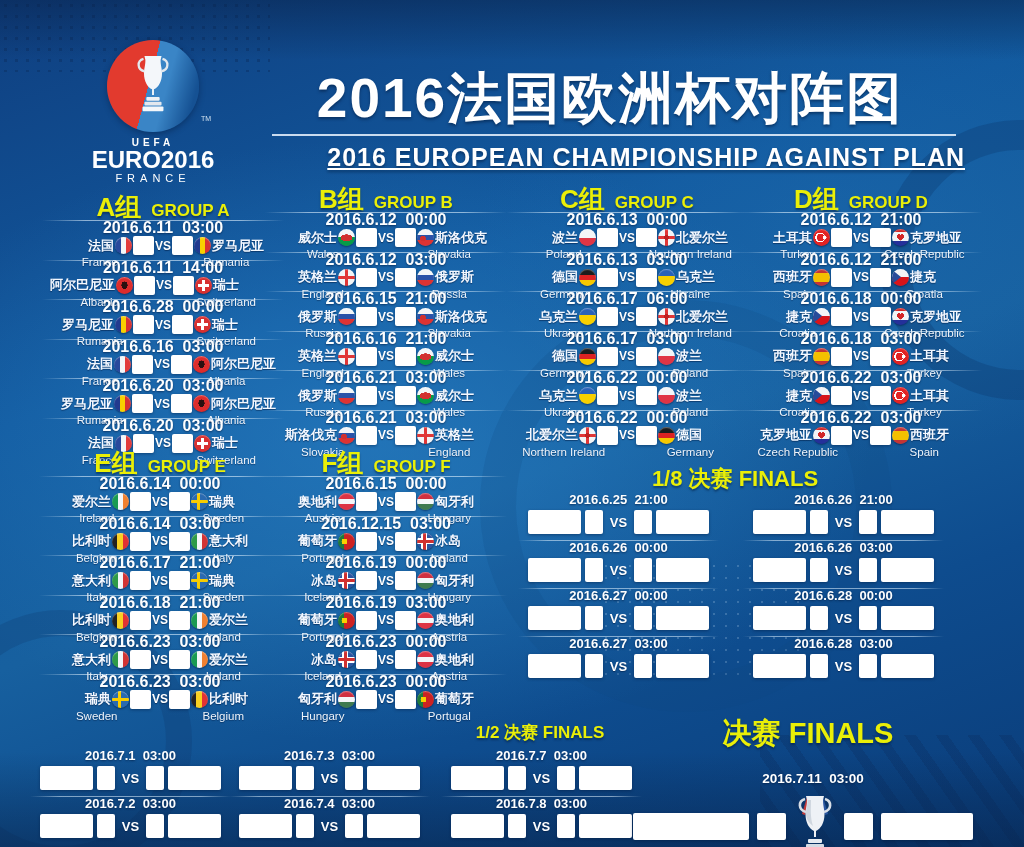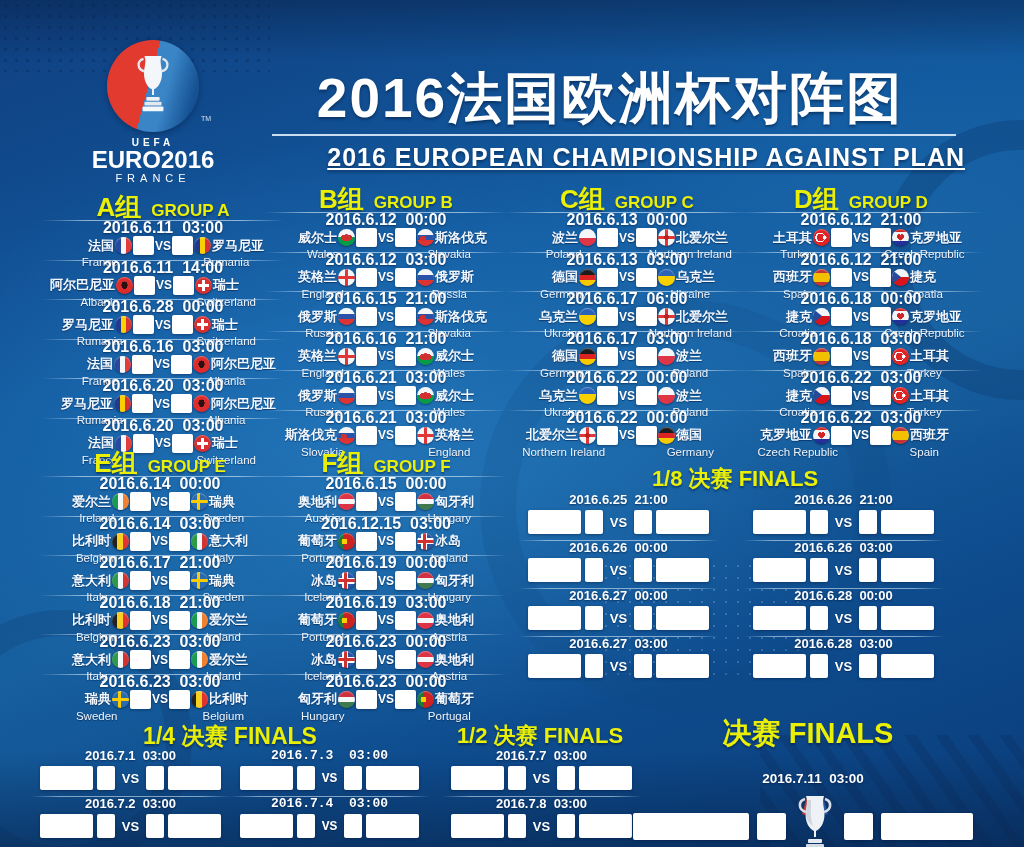--- a/index.html
+++ b/index.html
@@ -108,25 +108,25 @@
   .f-iceland{background-color:#2a55a0;background-image:
     linear-gradient(#d03030,#d03030),linear-gradient(#d03030,#d03030),
     linear-gradient(#fff,#fff),linear-gradient(#fff,#fff);
     background-size:3px 100%,100% 3px,6px 100%,100% 6px;
     background-position:40% 0,0 50%,40% 0,0 50%;background-repeat:no-repeat;}
   
   .sec-title{position:absolute;z-index:2;text-align:center;font-weight:900;color:#eaef07;
     text-shadow:0 2px 2px rgba(0,25,60,.5);white-space:nowrap;}
   .r16-title{left:560px;top:464px;width:350px;font-size:22px;}
   .qf-title{left:80px;top:721px;width:300px;font-size:23px;}
-  .sf-title{left:390px;top:721px;width:300px;font-size:22px;}
+  .sf-title{left:390px;top:721px;width:300px;font-size:17px;}
   .final-title{left:708px;top:714px;width:200px;font-size:29px;}
   .k-col{position:absolute;z-index:2;width:181px;}
   .r16-col-0{left:528px;top:492px;} .r16-col-1{left:753px;top:492px;}
-  .qf-col-0{left:40px;top:748px;} .qf-col-1{left:239px;top:748px;font-family:Liberation Mono, monospace;}
+  .qf-col-0{left:40px;top:748px;} .qf-col-1{left:239px;top:748px;}
   .sf-col{left:451px;top:748px;}
   .k-row{height:47px;position:relative;padding-top:1px;}
   .k-row:not(:first-child)::before{content:"";position:absolute;top:0;left:-10px;right:-10px;height:1px;
     background:linear-gradient(90deg,rgba(190,220,245,0),rgba(225,242,255,.55) 15% 85%,rgba(190,220,245,0));}
   .k-date{font-size:13px;font-weight:bold;text-align:center;line-height:14px;white-space:pre;
     color:#fdfeff;text-shadow:0 1px 2px rgba(0,25,60,.6);}
   .k-boxes{display:flex;align-items:center;justify-content:center;gap:4px;margin-top:3px;}
   .kbox{background:#fff;border-radius:2px;box-shadow:0 1px 3px rgba(0,25,60,.45);flex:none;}
   .kbox-w{width:53px;height:24px;} .kbox-s{width:18px;height:24px;}
   .k-vs{font-size:13px;font-weight:bold;padding:0 3px;color:#fff;text-shadow:0 1px 1px rgba(0,30,70,.6);}
@@ -771,21 +771,20 @@
           </div>
           <div class="m-en">
             <span class="enL">Hungary</span>
             <span class="enR">Portugal</span>
           </div>
         </div>
       </section>
     </div>
 
   <div class="sec-title r16-title">1/8 决赛 FINALS</div>
-  <div class="sec-title qf-title">1/4 决赛 FINALS</div>
   <div class="sec-title sf-title">1/2 决赛 FINALS</div>
   <div class="sec-title final-title">决赛 FINALS</div>
 
   <div class="k-col r16-col-0" id="r16-col-0">
       <div class="k-row">
         <div class="k-date">2016.6.25  21:00</div>
         <div class="k-boxes">
           <span class="kbox kbox-w"></span>
           <span class="kbox kbox-s"></span>
           <span class="k-vs">VS</span>

